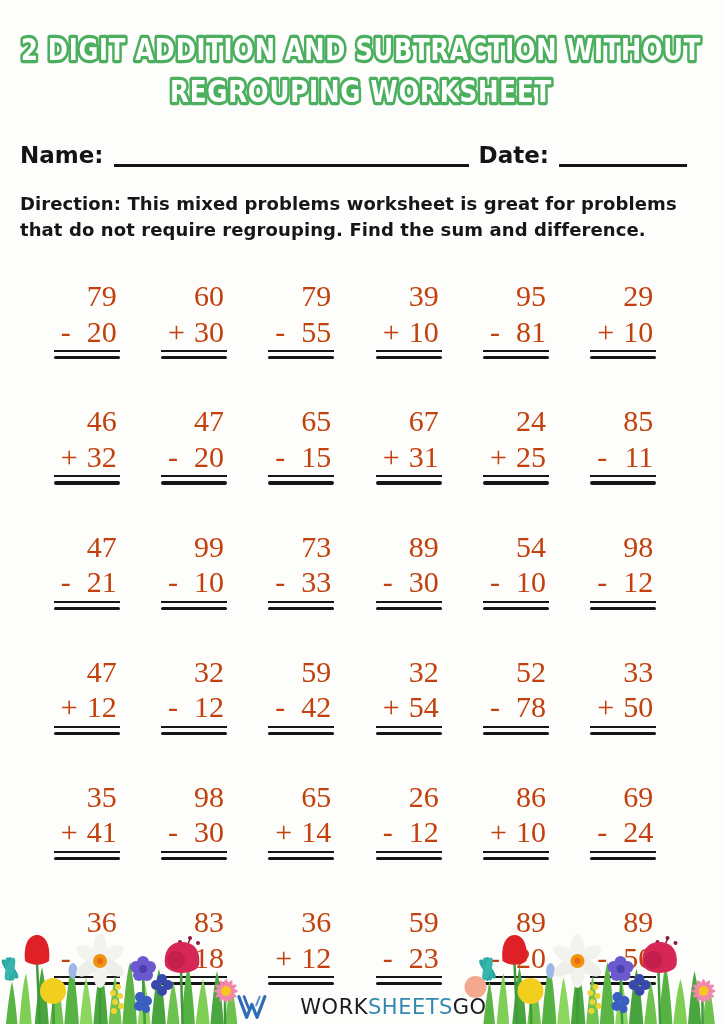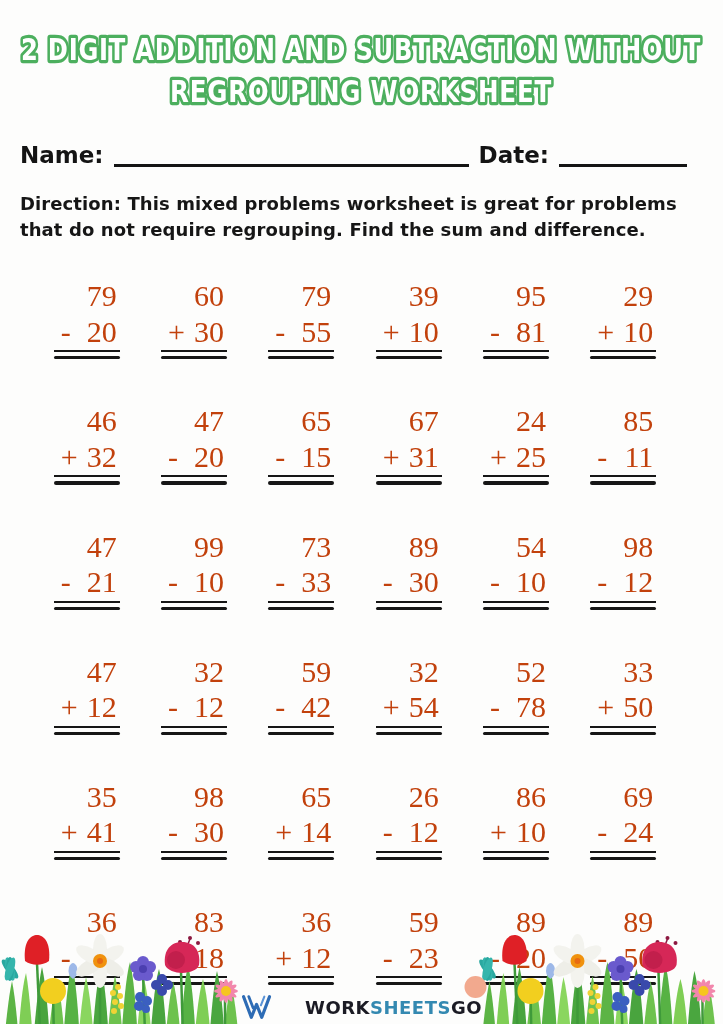--- a/index.html
+++ b/index.html
@@ -79,21 +79,21 @@
   .garden-left  { position: absolute; left: 0; bottom: 0; }
   .garden-right { position: absolute; right: 0; bottom: 0; }
   .logo {
     position: absolute; left: 50%; transform: translateX(-50%);
     bottom: 24px;
     display: flex; align-items: center; gap: 7px;
     white-space: nowrap;
   }
   .logo-text {
     font-family: "DejaVu Sans", sans-serif;
-    font-weight: 700; font-size: 18px; letter-spacing: 0.5px; margin-left: 27px;
+    font-weight: 400; font-size: 21px; letter-spacing: 0.5px; margin-left: 27px;
   }
   .logo-part-dark { color: #1b1b24; }
   .logo-part-teal { color: #3489b1; }
 </style>
 </head>
 <body>
 
 <div class="page">
 
   <svg class="title-svg" width="723" height="96" viewBox="0 0 723 96">

